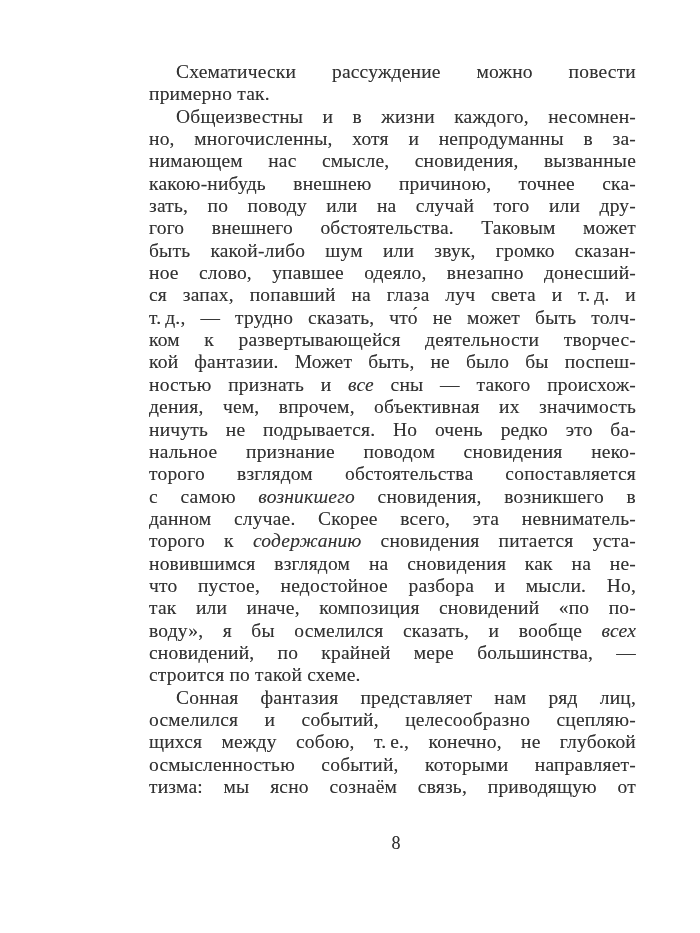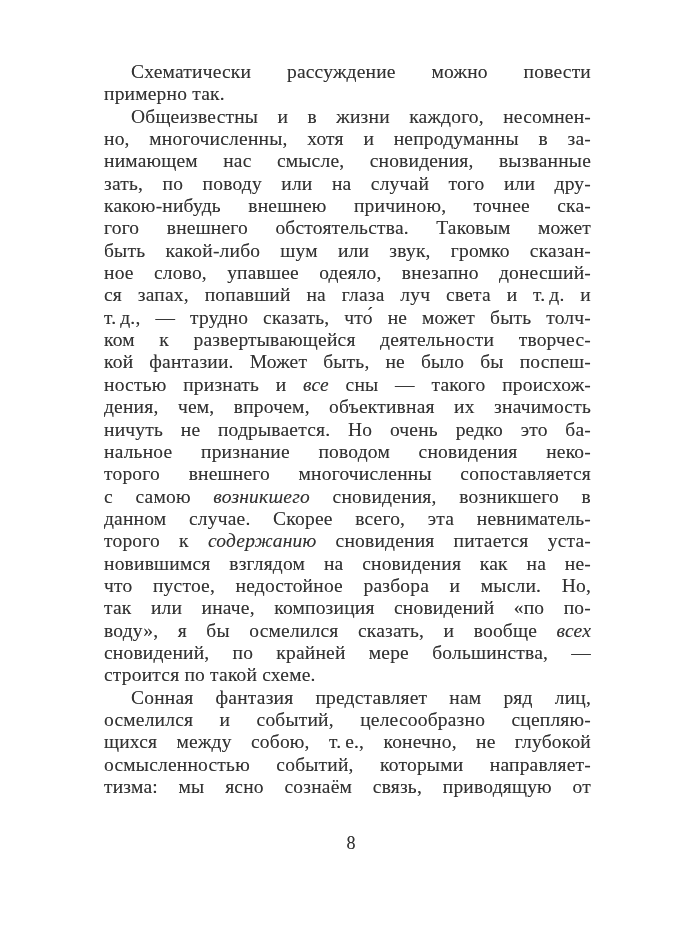--- a/index.html
+++ b/index.html
@@ -17,20 +17,21 @@
     position: relative;
     overflow: hidden;
     background: var(--bg-color);
     font-family: "Liberation Serif", "DejaVu Serif", serif;
     color: var(--text-color);
   }
   .book-page {
     position: absolute;
     inset: 0;
     background: var(--bg-color);
+    margin-left: 45px;
   }
   .page-text {
     position: absolute;
     left: 104px;
     top: 61px;
     width: 487px;
     font-size: 19.5px;
     line-height: 22.35px;
     letter-spacing: 0.2px;
     text-shadow: 0 0 0.6px rgba(51,51,51,0.45);
@@ -58,34 +59,34 @@
 </head>
 <body>
 
 <div class="book-page">
   <div class="page-text">
       <div class="line para-first"><span>Схематически рассуждение можно повести</span></div>
       <div class="line para-last"><span>примерно так.</span></div>
       <div class="line para-first"><span>Общеизвестны и в жизни каждого, несомнен-</span></div>
       <div class="line"><span>но, многочисленны, хотя и непродуманны в за-</span></div>
       <div class="line"><span>нимающем нас смысле, сновидения, вызванные</span></div>
+      <div class="line"><span>какою-нибудь внешнею причиною, точнее ска-</span></div>
       <div class="line"><span>зать, по поводу или на случай того или дру-</span></div>
-      <div class="line"><span>какою-нибудь внешнею причиною, точнее ска-</span></div>
       <div class="line"><span>гого внешнего обстоятельства. Таковым может</span></div>
       <div class="line"><span>быть какой-либо шум или звук, громко сказан-</span></div>
       <div class="line"><span>ное слово, упавшее одеяло, внезапно донесший-</span></div>
       <div class="line"><span>ся запах, попавший на глаза луч света и т. д. и</span></div>
       <div class="line"><span>т. д., — трудно сказать, что́ не может быть толч-</span></div>
       <div class="line"><span>ком к развертывающейся деятельности творчес-</span></div>
       <div class="line"><span>кой фантазии. Может быть, не было бы поспеш-</span></div>
       <div class="line"><span>ностью признать и </span><span class="italic">все</span><span> сны — такого происхож-</span></div>
       <div class="line"><span>дения, чем, впрочем, объективная их значимость</span></div>
       <div class="line"><span>ничуть не подрывается. Но очень редко это ба-</span></div>
       <div class="line"><span>нальное признание поводом сновидения неко-</span></div>
-      <div class="line"><span>торого внешнего многочисленны сопоставляется</span></div>
+      <div class="line"><span>торого взглядом обстоятельства сопоставляется</span></div>
       <div class="line"><span>с самою </span><span class="italic">возникшего</span><span> сновидения, возникшего в</span></div>
       <div class="line"><span>данном случае. Скорее всего, эта невниматель-</span></div>
       <div class="line"><span>торого к </span><span class="italic">содержанию</span><span> сновидения питается уста-</span></div>
       <div class="line"><span>новившимся взглядом на сновидения как на не-</span></div>
       <div class="line"><span>что пустое, недостойное разбора и мысли. Но,</span></div>
       <div class="line"><span>так или иначе, композиция сновидений «по по-</span></div>
       <div class="line"><span>воду», я бы осмелился сказать, и вообще </span><span class="italic">всех</span></div>
       <div class="line"><span>сновидений, по крайней мере большинства, —</span></div>
       <div class="line para-last"><span>строится по такой схеме.</span></div>
       <div class="line para-first"><span>Сонная фантазия представляет нам ряд лиц,</span></div>

